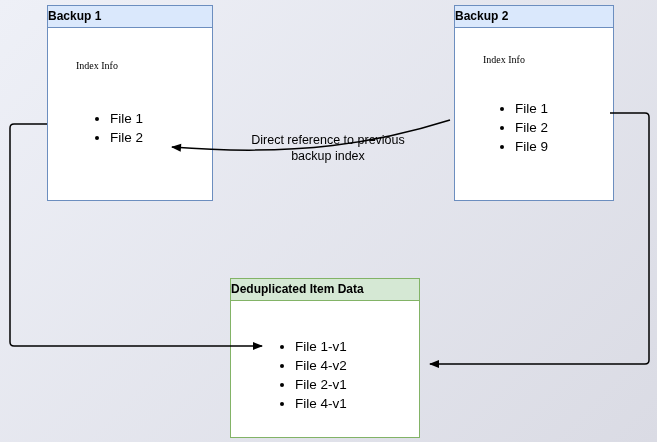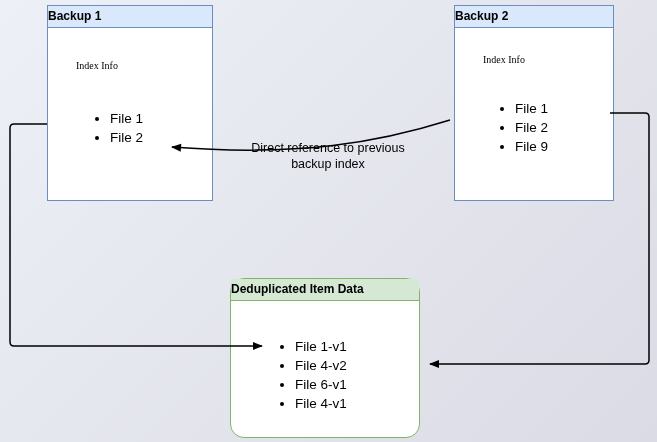--- a/index.html
+++ b/index.html
@@ -10,21 +10,21 @@
   }
   #canvas {
     position: relative; width: 657px; height: 442px;
     background: linear-gradient(135deg, #eef0f7 0%, #dadbe4 100%);
   }
   .box {
     position: absolute; background: #ffffff; border: 1px solid;
     box-sizing: border-box; z-index: 1;
   }
   .box.blue  { border-color: var(--blue-border); }
-  .box.green { border-color: var(--green-border); border-radius: 14px; }
+  .box.green { border-color: var(--green-border); }
   .box-header {
     height: 21px; line-height: 21px; text-align: left;
     font-size: 12px; font-weight: bold; border-bottom: 1px solid;
   }
   .blue  .box-header { background: var(--blue-fill);  border-color: var(--blue-border); }
   .green .box-header { background: var(--green-fill); border-color: var(--green-border); }
   .index-info { font-size: 10px; font-family: Liberation Serif, serif; }
   ul { margin: 0; list-style: disc; }
   li { font-size: 13.5px; margin-bottom: 4px; }
 
@@ -42,21 +42,21 @@
   #arrows {
     position: absolute; left: 0; top: 0; width: 657px; height: 442px;
     z-index: 2; pointer-events: none;
   }
   #arrows path.edge {
     fill: none; stroke: var(--arrow); stroke-width: 1.5; stroke-linejoin: round;
   }
   #arrows marker path { fill: var(--arrow); }
 
   #annotation {
-    position: absolute; left: 243px; top: 140px; width: 170px;
+    position: absolute; left: 243px; top: 132px; width: 170px;
     text-align: center; font-size: 12.5px; line-height: 1.28; z-index: 3;
   }
 </style>
 </head>
 <body>
 
 <div id="canvas">
 
   <div class="box blue" id="backup1">
     <div class="box-header">Backup 1</div>
@@ -75,21 +75,21 @@
       <li>File 2</li>
       <li>File 9</li>
     </ul>
   </div>
 
   <div class="box green" id="dedup">
     <div class="box-header">Deduplicated Item Data</div>
     <ul>
       <li>File 1-v1</li>
       <li>File 4-v2</li>
-      <li>File 6-v1</li>
+      <li>File 2-v1</li>
       <li>File 4-v1</li>
     </ul>
   </div>
 
   <svg id="arrows" width="657" height="442" viewBox="0 0 657 442" xmlns="http://www.w3.org/2000/svg">
     <defs>
       <marker id="arrowhead" markerWidth="12" markerHeight="12" refX="10" refY="5" orient="auto" markerUnits="userSpaceOnUse">
         <path d="M1,1 L11,5 L1,9 Z"></path>
       </marker>
     </defs>

